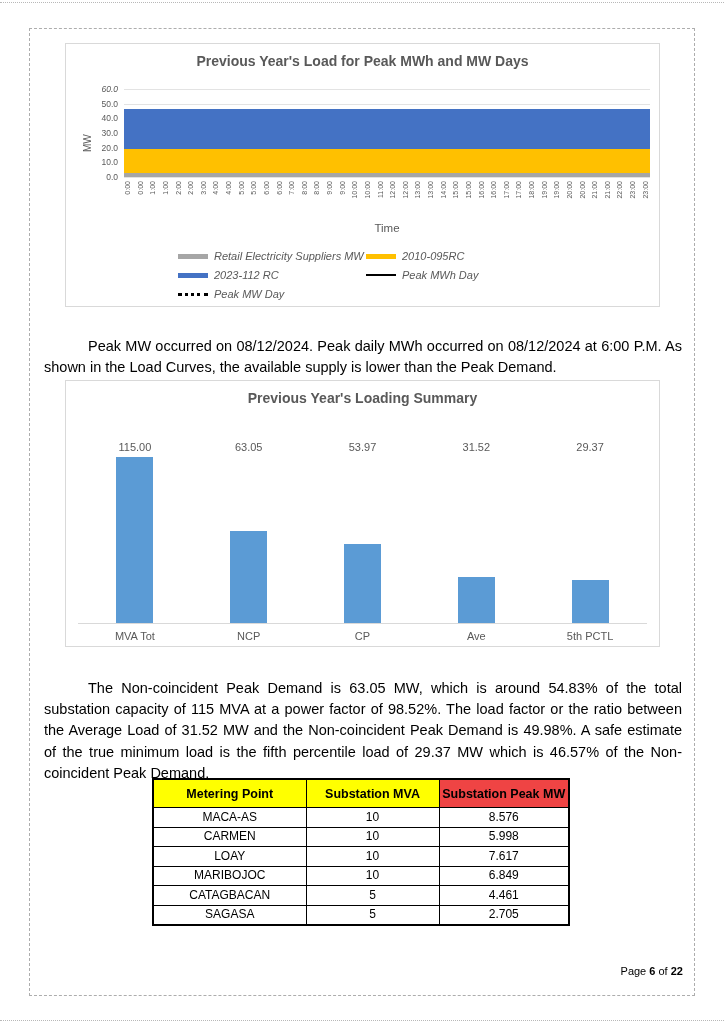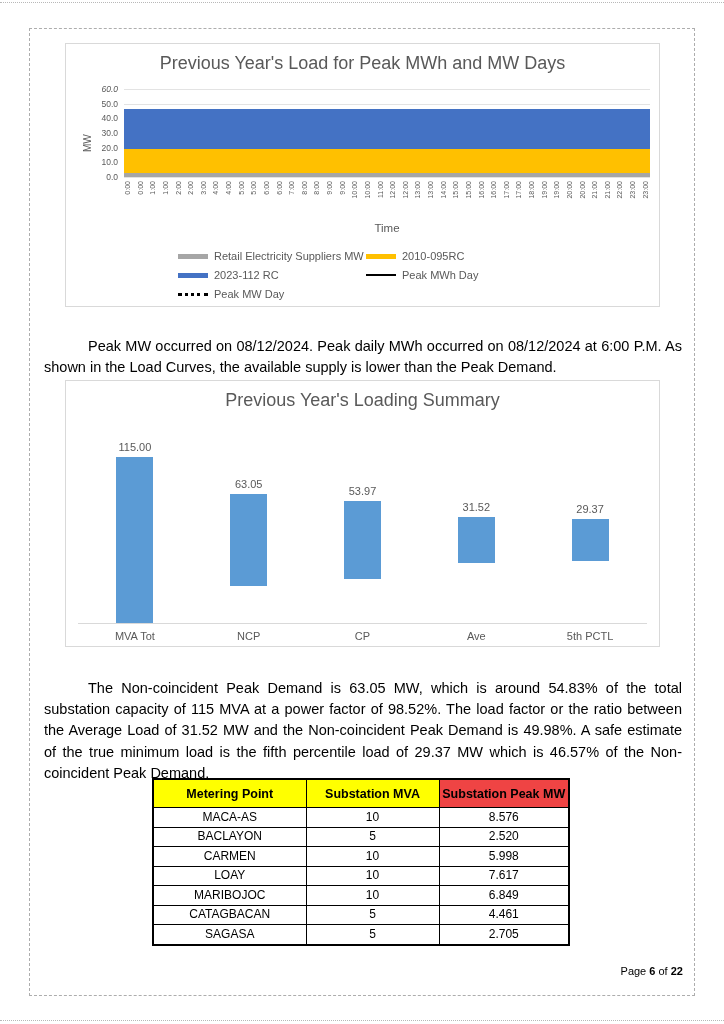--- a/index.html
+++ b/index.html
@@ -5,48 +5,48 @@
   html,body{margin:0;padding:0;background:#e8e8e8;}
   #page{position:relative;width:724px;height:1024px;background:#ffffff;overflow:hidden;
         font-family:"Liberation Sans", sans-serif;color:#000;}
   .edge-line{position:absolute;left:0;width:724px;border-top:1px dotted #b8b8b8;}
   #page-border{position:absolute;left:29px;top:28px;width:664px;height:966px;
                border:1px dashed #adadad;}
   .chart-box{position:absolute;background:#fff;border:1px solid #d9d9d9;}
   #chart1{left:65px;top:43px;width:593px;height:262px;}
   #chart2{left:65px;top:380px;width:593px;height:265px;}
   .chart-title{position:absolute;top:9px;left:0;right:0;text-align:center;
-               font-size:18px;color:#595959;}
+               font-size:14px;color:#595959;font-weight:bold;}
   
   #c1-plot{position:absolute;left:58px;top:45px;width:526px;height:88px;}
   .c1-grid{position:absolute;left:0;right:0;height:1px;background:#e3e3e3;}
   .c1-band{position:absolute;left:0;right:0;}
   .c1-ytick{position:absolute;left:14px;width:38px;text-align:right;
             font-size:8.5px;color:#595959;line-height:10px;}
   #c1-ylabel{position:absolute;left:16px;top:108px;transform:rotate(-90deg);
              transform-origin:left top;font-size:10px;color:#595959;}
   #c1-xticks{position:absolute;left:58px;top:137px;width:526px;height:38px;
              display:flex;justify-content:space-between;align-items:flex-start;}
   #c1-xticks span{writing-mode:vertical-rl;transform:rotate(180deg);
                   font-size:7px;color:#595959;line-height:8px;}
   #c1-xaxis-title{position:absolute;left:58px;top:178px;width:526px;text-align:center;
                   font-size:11.5px;color:#595959;}
   #c1-legend{position:absolute;left:112px;top:205px;display:grid;
              grid-template-columns:188px auto;row-gap:5px;}
   .legend-item{display:flex;align-items:center;gap:6px;height:14px;
-               font-size:11px;color:#595959;white-space:nowrap;}
+               font-size:11px;color:#595959;white-space:nowrap;font-style:italic;}
   .sw{width:30px;flex:0 0 30px;}
   .sw-thick{height:5px;}
   .sw-line{height:2.5px;background:#000;}
   .sw-dotted{height:0;border-top:3px dotted #000;}
   
   #c2-plot{position:absolute;left:12px;top:60px;width:569px;height:182px;
            border-bottom:1px solid #d9d9d9;display:flex;align-items:flex-end;}
   .c2-slot{flex:1;display:flex;flex-direction:column;align-items:center;
-           justify-content:center;height:182px;}
+           justify-content:space-between;height:182px;}
   .c2-val{font-size:11px;color:#595959;margin-bottom:4px;}
   .c2-bar{width:37px;}
   #c2-cats{position:absolute;left:12px;top:249px;width:569px;display:flex;}
   .c2-cat{flex:1;text-align:center;font-size:11px;color:#595959;}
   
   .para{position:absolute;left:44px;width:638px;font-size:14.5px;line-height:21.4px;
         text-align:justify;text-indent:44px;}
   #para1{top:321px;}
   #para2{top:663px;}
   
@@ -207,25 +207,20 @@
           <th style="background: #ef4444;">Substation Peak MW</th>
         </tr>
       </thead>
     <tbody id="mt-body">
         <tr>
           <td>MACA-AS</td>
           <td>10</td>
           <td>8.576</td>
         </tr>
         <tr>
-          <td>BACLAYON</td>
-          <td>5</td>
-          <td>2.520</td>
-        </tr>
-        <tr>
           <td>CARMEN</td>
           <td>10</td>
           <td>5.998</td>
         </tr>
         <tr>
           <td>LOAY</td>
           <td>10</td>
           <td>7.617</td>
         </tr>
         <tr>

